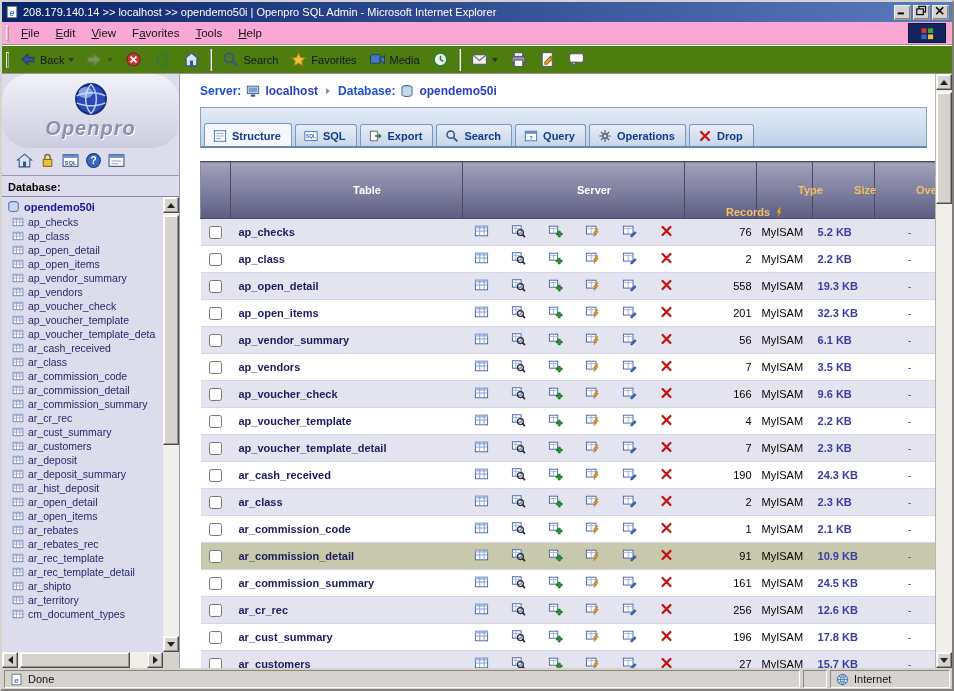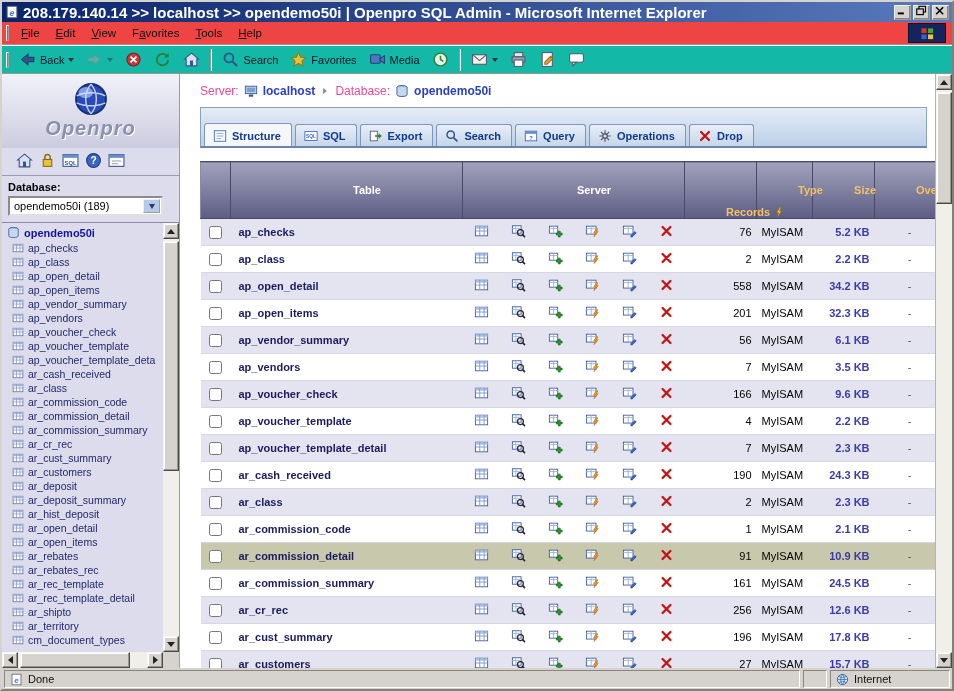--- a/index.html
+++ b/index.html
@@ -7,47 +7,47 @@
   body { font-family: "Liberation Sans", sans-serif; font-size: 11px; background:#d6d3ce; }
   svg { display:block; }
   svg text { font-family:"Liberation Sans", sans-serif; }
   .ic { width:15px; height:15px; }
 
   .window { width:954px; height:691px; border:2px outset #d6d3ce; background:#d6d3ce; display:flex; flex-direction:column; }
 
   
   .titlebar { height:20px; flex:none; background:linear-gradient(to right, var(--titlebar-start,#0a246a), var(--titlebar-end,#5a7abe)); display:flex; align-items:center; padding:0 3px; gap:4px; }
   .titlebar .iconbox .ic { width:14px; height:14px; }
-  .title-text { flex:1; color:#fff; font-weight:bold; font-size:15px; white-space:nowrap; overflow:hidden; }
+  .title-text { flex:1; color:#fff; font-weight:normal; font-size:11px; white-space:nowrap; overflow:hidden; }
   .win-btns { display:flex; gap:2px; }
   .win-btn { width:17px; height:15px; background:#d6d3ce; border:1px outset #f0f0f0; box-shadow: inset -1px -1px 0 #8a867e; display:flex; align-items:center; justify-content:center; }
   .win-btn .ic { width:11px; height:11px; }
 
   
-  .menubar { height:23px; flex:none; display:flex; align-items:center; padding:0 2px; border-bottom:1px solid #9a968e; background:#ef4444; }
+  .menubar { height:23px; flex:none; display:flex; align-items:center; padding:0 2px; border-bottom:1px solid #9a968e; background:#f9a8d4; }
   .grip { width:3px; height:16px; border:1px outset #f4f2ee; margin:0 4px 0 2px; }
   .menu-items { display:flex; }
   .menu-item { padding:3px 8px; font-size:11.5px; color:#111; }
   .brand-box { margin-left:auto; margin-right:4px; width:38px; height:20px; background:#14245c; border:1px solid #0a1438; display:flex; align-items:center; justify-content:center; }
   .brand-box .ic { width:15px; height:15px; }
 
   
-  .toolbar { height:29px; flex:none; display:flex; align-items:center; padding:1px 4px 1px 2px; border-top:1px solid #fff; border-bottom:1px solid #9a968e; background:#14b8a6; }
+  .toolbar { height:29px; flex:none; display:flex; align-items:center; padding:1px 4px 1px 2px; border-top:1px solid #fff; border-bottom:1px solid #9a968e; background:#4d7c0f; }
   .tb-btn { display:inline-flex; align-items:center; gap:4px; height:25px; padding:0 6px; color:#15152a; font-size:11px; }
   .tb-btn .ic { width:17px; height:17px; }
   .tb-btn.disabled { filter:grayscale(1); opacity:.5; }
   .tb-caret { width:0; height:0; border:3px solid transparent; border-top:4px solid #333; transform:translateY(2px); }
   .tb-sep { width:2px; height:22px; border-left:1px solid #9a968e; border-right:1px solid #fff; margin:0 4px; }
 
   
   .content-row { height:594px; flex:none; display:flex; overflow:hidden; }
 
   
   .sidebar { width:178px; flex:none; position:relative; background:var(--sidebar-bg,#dcdcec); border-right:1px solid #9a9ab0; display:flex; flex-direction:column; overflow:hidden; }
-  .logo-panel { height:74px; flex:none; display:flex; flex-direction:column; align-items:center; justify-content:center; gap:1px; background:linear-gradient(#f2f2fa,#ccccdf); }
+  .logo-panel { height:74px; flex:none; display:flex; flex-direction:column; align-items:center; justify-content:center; gap:1px; background:linear-gradient(#f2f2fa,#ccccdf);border-radius:27px; }
   .logo-panel .ic { width:34px; height:34px; }
   .logo-text { font-size:20px; font-weight:bold; font-style:italic; color:#8a90ae; text-shadow:1px 1px 0 #ffffff; letter-spacing:1px; }
   .quick-icons { flex:none; display:flex; gap:6px; padding:4px 0 6px 14px; border-bottom:1px solid #9a9ab8; }
   .quick-icon { display:inline-flex; }
   .quick-icon .ic { width:17px; height:17px; }
   .db-label { font-weight:bold; font-size:11px; padding:5px 0 3px 6px; color:#000; }
   .db-select { margin:0 16px 6px 6px; height:20px; display:flex; align-items:center; background:#fff; border:2px inset #e0e0e0; font-size:11px; padding-left:4px; color:#000; }
   .dd-arrow { margin-left:auto; width:17px; height:14px; margin-right:1px; background:#b8c8e8; border:1px outset #e8f0fa; display:flex; align-items:center; justify-content:center; }
   .t-down-s { width:0; height:0; border:3px solid transparent; border-top:5px solid #223a6a; transform:translateY(2px); }
   .tree-region { flex:1; position:relative; border-top:1px solid #8888aa; overflow:hidden; padding-right:16px; }
@@ -68,21 +68,21 @@
   .side-vscroll { position:absolute; right:0; top:0; bottom:0; width:16px; display:flex; flex-direction:column; justify-content:space-between; }
   .side-vscroll .sb-thumb { left:0; width:16px; top:18px; height:230px; }
   .side-hscroll { position:absolute; left:0; right:16px; bottom:0; height:16px; display:flex; justify-content:space-between; }
   .side-hscroll .sb-thumb { top:0; height:16px; left:18px; width:110px; }
   .side-corner { position:absolute; right:0; bottom:0; width:16px; height:16px; background:#d6d3ce; }
   .sidebar-bottom { flex:none; height:16px; position:relative; }
 
   
   .main { flex:1; background:#fff; overflow:hidden; padding:8px 0 0 10px; position:relative; }
   .server-line { display:flex; align-items:center; gap:5px; font-size:12px; padding:2px 0 9px 10px; }
-  .server-line .lbl { font-weight:normal; color:#ec4899; }
+  .server-line .lbl { font-weight:bold; color:#1d4ed8; }
   .server-line .val { font-weight:bold; color:var(--link-blue,#2b3fc4); }
   .server-line .ic { width:14px; height:14px; }
   .sep-arrow .ic { width:10px; height:10px; }
 
   .tabbar { margin:0 8px 0 10px; height:41px; background:linear-gradient(#e4ecf6,#bcd0e8); border:1px solid #8aa2c2; border-bottom:2px solid #6a86ae; display:flex; align-items:flex-end; gap:3px; padding:0 3px; }
   .tab { display:inline-flex; align-items:center; gap:5px; padding:4px 10px 3px 8px; background:linear-gradient(#e7eef8,#c6d6ea); border:1px solid #7e96b8; border-bottom:none; border-radius:3px 3px 0 0; color:#123a8a; font-weight:bold; font-size:11px; }
   .tab .ic { width:14px; height:14px; }
   .tab.active { background:var(--tab-active,#f4f8fc); padding-top:5px; }
 
   .grid-wrap { margin:13px 8px 0 10px; }
@@ -96,21 +96,21 @@
   table.grid tbody tr:nth-child(even) { background:#fff; }
   table.grid tbody tr.marked { background:var(--row-marked,#c8c8ad); }
   .c-check { text-align:center; }
   .c-check input { width:13px; height:13px; margin:0; vertical-align:middle; }
   .c-name { font-weight:bold; color:#1b1b5e; padding-left:8px !important; }
   .c-act { text-align:center; }
   .act-btn { display:inline-flex; }
   .act-btn .ic { width:15px; height:14px; }
   .c-rec { text-align:right; color:#000; }
   .c-type { text-align:left; color:#000; }
-  .c-size { text-align:right; font-weight:bold; color:var(--size-blue,#3b3ba6); }
+  .c-size { text-align:left; font-weight:bold; color:var(--size-blue,#3b3ba6); }
   .c-ovh { text-align:center; color:#555; }
 
   
   .vscroll { width:17px; flex:none; position:relative; background:#f0efe9; border-left:1px solid #b8b4ac; }
   .vscroll .sb-btn { position:absolute; left:0; width:16px; }
   .vscroll .sb-up { top:0; }
   .vscroll .sb-down { bottom:0; }
   .vscroll .sb-thumb { left:0; width:16px; top:18px; height:112px; }
 
   
@@ -315,26 +315,20 @@
           </span>
           <span class="quick-icon">
             <svg viewBox="0 0 16 16" class="ic">
               <rect x="1" y="2.5" width="14" height="11" fill="#fff" stroke="#35548c"></rect>
               <rect x="1" y="2.5" width="14" height="3" fill="#6a8cc8"></rect>
               <path d="M3.5 8.5h9M3.5 11h6" stroke="#99a" fill="none"></path>
             </svg>
           </span>
         </div>
       <div class="db-label">Database:</div>
-      <div class="db-select">
-        <span>opendemo50i (189)</span>
-        <span class="dd-arrow">
-            <span class="t-down-s"></span>
-          </span>
-      </div>
       <div class="tree-region">
         <div class="db-link">
           <span class="iconbox">
               <svg viewBox="0 0 16 16" class="ic">
                 <ellipse cx="8" cy="3.8" rx="5.8" ry="2.1" fill="#9ec0e8" stroke="#35548c"></ellipse>
                 <path d="M2.2 3.8v8.4c0 1.2 2.6 2.1 5.8 2.1s5.8-.9 5.8-2.1V3.8" fill="#c4d8f0" stroke="#35548c"></path>
               </svg>
             </span>
           <span>opendemo50i</span>
         </div>
@@ -849,21 +843,21 @@
                       <path d="M9.5 13.2l4.6-4.6 1.6 1.6-4.6 4.6H9.5z" fill="#3a66c0" stroke="#1c3a78" stroke-width=".6"></path>
                     </svg>
                   </span></td>
                 <td class="c-act"><span class="act-btn">
                     <svg viewBox="0 0 16 16" class="ic">
                       <path d="M3.5 3.5l9 9M12.5 3.5l-9 9" stroke="#c41212" stroke-width="2.6" stroke-linecap="round"></path>
                     </svg>
                   </span></td>
                 <td class="c-rec">558</td>
                 <td class="c-type">MyISAM</td>
-                <td class="c-size">34.2 KB</td>
+                <td class="c-size">19.3 KB</td>
                 <td class="c-ovh">-</td>
               </tr>
               <tr>
                 <td class="c-check"><input type="checkbox" style=""></td>
                 <td class="c-name"><span class="tbl-link">ap_open_items</span></td>
                 <td class="c-act"><span class="act-btn">
                     <svg viewBox="0 0 16 16" class="ic">
                       <rect x="1" y="2.5" width="14" height="11" fill="#fff" stroke="#3a5aa0"></rect>
                       <rect x="1" y="2.5" width="14" height="2.8" fill="#a8c0e8"></rect>
                       <path d="M1 8h14M6 2.5v11M11 2.5v11" stroke="#7a94cc" fill="none"></path>

